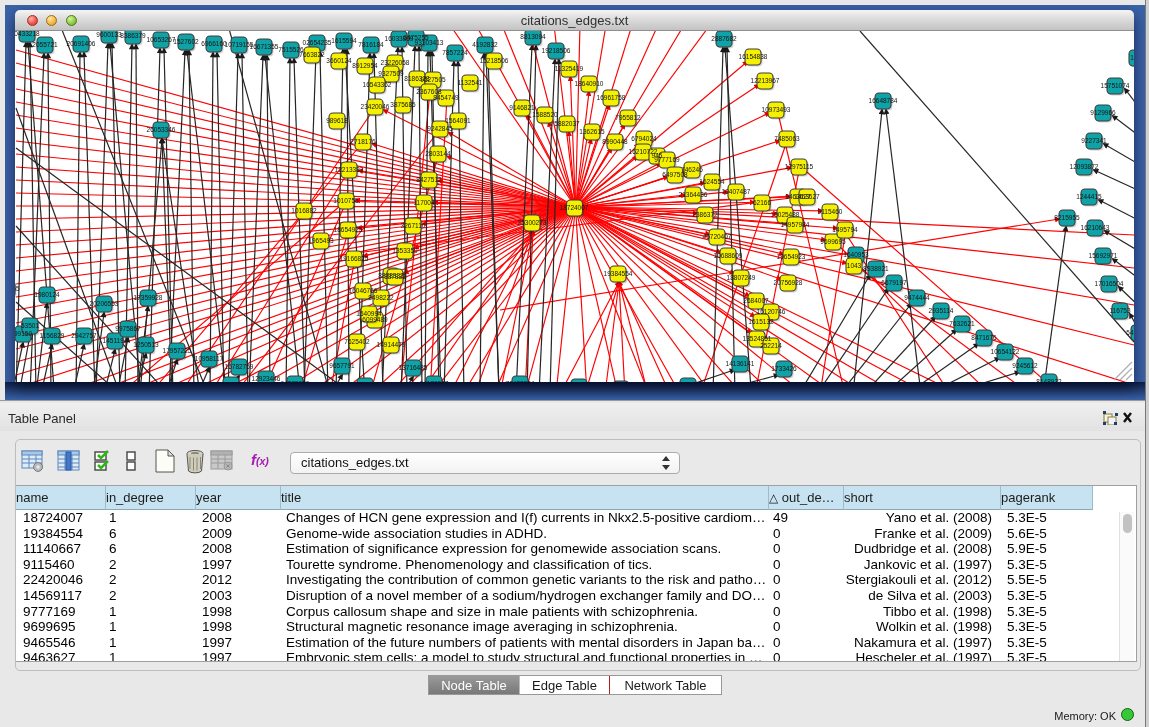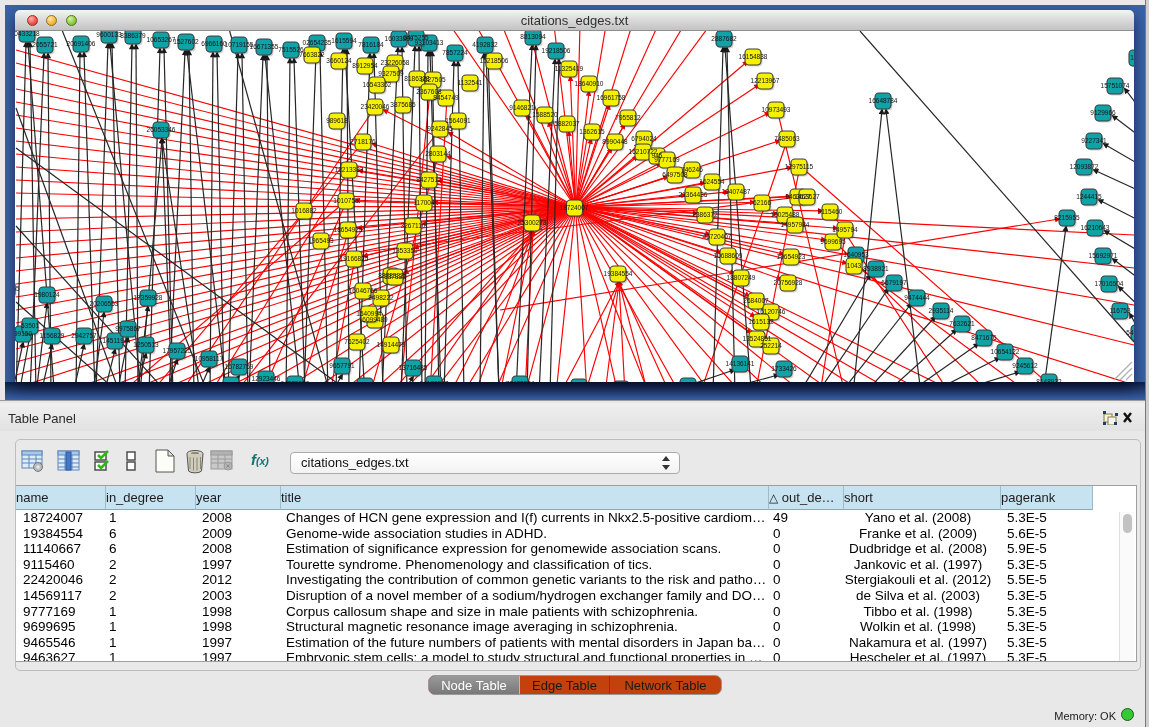--- a/index.html
+++ b/index.html
@@ -19,24 +19,24 @@
 #dropdown{position:absolute;left:274px;top:12px;width:390px;height:22px;background:linear-gradient(#ffffff,#f2f2f2);border:1px solid #ababab;border-radius:4px;font-size:13px;color:#111;line-height:20px;padding-left:10px}
 #table{position:absolute;left:0px;top:45px;width:1121px;height:177px;background:#fff;border:1px solid #9f9f9f;border-left:none;overflow:hidden}
 #thead{position:absolute;left:0;top:0;height:24px;width:1077px;background:#c7e3f1;border-bottom:1px solid #8aa8b8;display:flex;font-size:13px;color:#1c1c1c}
 #thead div{border-right:1px solid #9dbcca;line-height:24px;height:24px}
 .tbody{position:absolute;left:0;top:24px;width:1121px;font-size:13.5px;color:#000}
 .tr{display:flex;height:15.6px;line-height:15.6px;white-space:nowrap}
 .tr div{overflow:hidden}
 .c3,.c5{text-overflow:ellipsis}
 .c0{width:90px;padding-left:7px}.c1{width:90px;padding-left:3px}.c2{width:85px;padding-left:6px}
 .c3{width:488px;padding-left:5px}.c4{width:75px;padding-left:4px}
-.c5{width:157px;text-align:center;padding-right:9px}.c6{width:92px;padding-left:6px}
+.c5{width:157px;text-align:right;padding-right:9px}.c6{width:92px;padding-left:6px}
 #vscroll{position:absolute;right:2px;top:26px;width:15px;height:150px;background:#fafafa;border-left:1px solid #e0e0e0}
 #vthumb{position:absolute;left:3px;top:2px;width:9px;height:19px;background:#c2c2c2;border-radius:5px}
-#tabs{position:absolute;left:428px;top:274px;height:20px;display:flex;font-size:13px;border:1px solid #989898;border-radius:7px;overflow:hidden;background:#c2410c}
+#tabs{position:absolute;left:428px;top:274px;height:20px;display:flex;font-size:13px;border:1px solid #989898;border-radius:0;overflow:hidden;background:#ffffff}
 #tabs div{line-height:19px;text-align:center;color:#1a1a1a}
 #tab1{width:90px;background:linear-gradient(#9a9a9a,#787878);color:#fff !important}
 #tab2{width:90px;border-left:1px solid #bbb}
 #tab3{width:112px;border-left:1px solid #b91c1c}
 #status{position:absolute;right:33px;top:309px;font-size:11px;color:#1a1a1a}
 #gdot{position:absolute;right:15px;top:307px;width:13px;height:13px;border-radius:50%;background:#35c935;border:1.2px solid #1c5c1c}
 .ticon{position:absolute;top:0}
 </style></head>
 <body>
 <div id="app">
@@ -861,21 +861,21 @@
         <path d="M4 5 L5.5 22 a7 3 0 0 0 13 0 L20 5" fill="#cfccba" stroke="#555"></path>
         <path d="M7 8 v12 M10.5 8.5 v13 M14 8.5 v13 M17.5 8 v12" stroke="#8a8878"></path>
       </svg>
       <svg class="ticon" style="left:194px" width="25" height="24" viewBox="0 0 25 24">
         <rect x="1" y="2" width="21" height="18" fill="#c9c9c9" stroke="#9a9a9a"></rect>
             <rect x="1" y="2" width="21" height="4" fill="#b2b2b2" stroke="#9a9a9a"></rect>
         <path d="M1 10 h21 M1 14 h21 M8 6 v14 M15 6 v14" stroke="#9a9a9a"></path>
         <circle cx="18" cy="17" r="4" fill="#b5b5b5" stroke="#999"></circle>
             <path d="M16.5 15.5 l3 3 m0 -3 l-3 3" stroke="#888"></path>
       </svg>
-      <span style="position:absolute;left:235px;top:0;font-size:15px;font-style:italic;font-weight:bold;color:#0f766e;line-height:22px">f<span style="font-size:10.5px">(x)</span></span>
+      <span style="position:absolute;left:235px;top:0;font-size:15px;font-style:italic;font-weight:bold;color:#a21caf;line-height:22px">f<span style="font-size:10.5px">(x)</span></span>
     </div>
     <div id="dropdown">citations_edges.txt
       <svg width="10" height="14" viewBox="0 0 10 14" style="position:absolute;right:8px;top:3px">
         <path d="M5 0 L9 5 H1 z" fill="#333"></path>
             <path d="M5 14 L9 9 H1 z" fill="#333"></path>
       </svg>
     </div>
     <div id="table">
       <div id="thead">
         <div style="width:90px">name</div>

